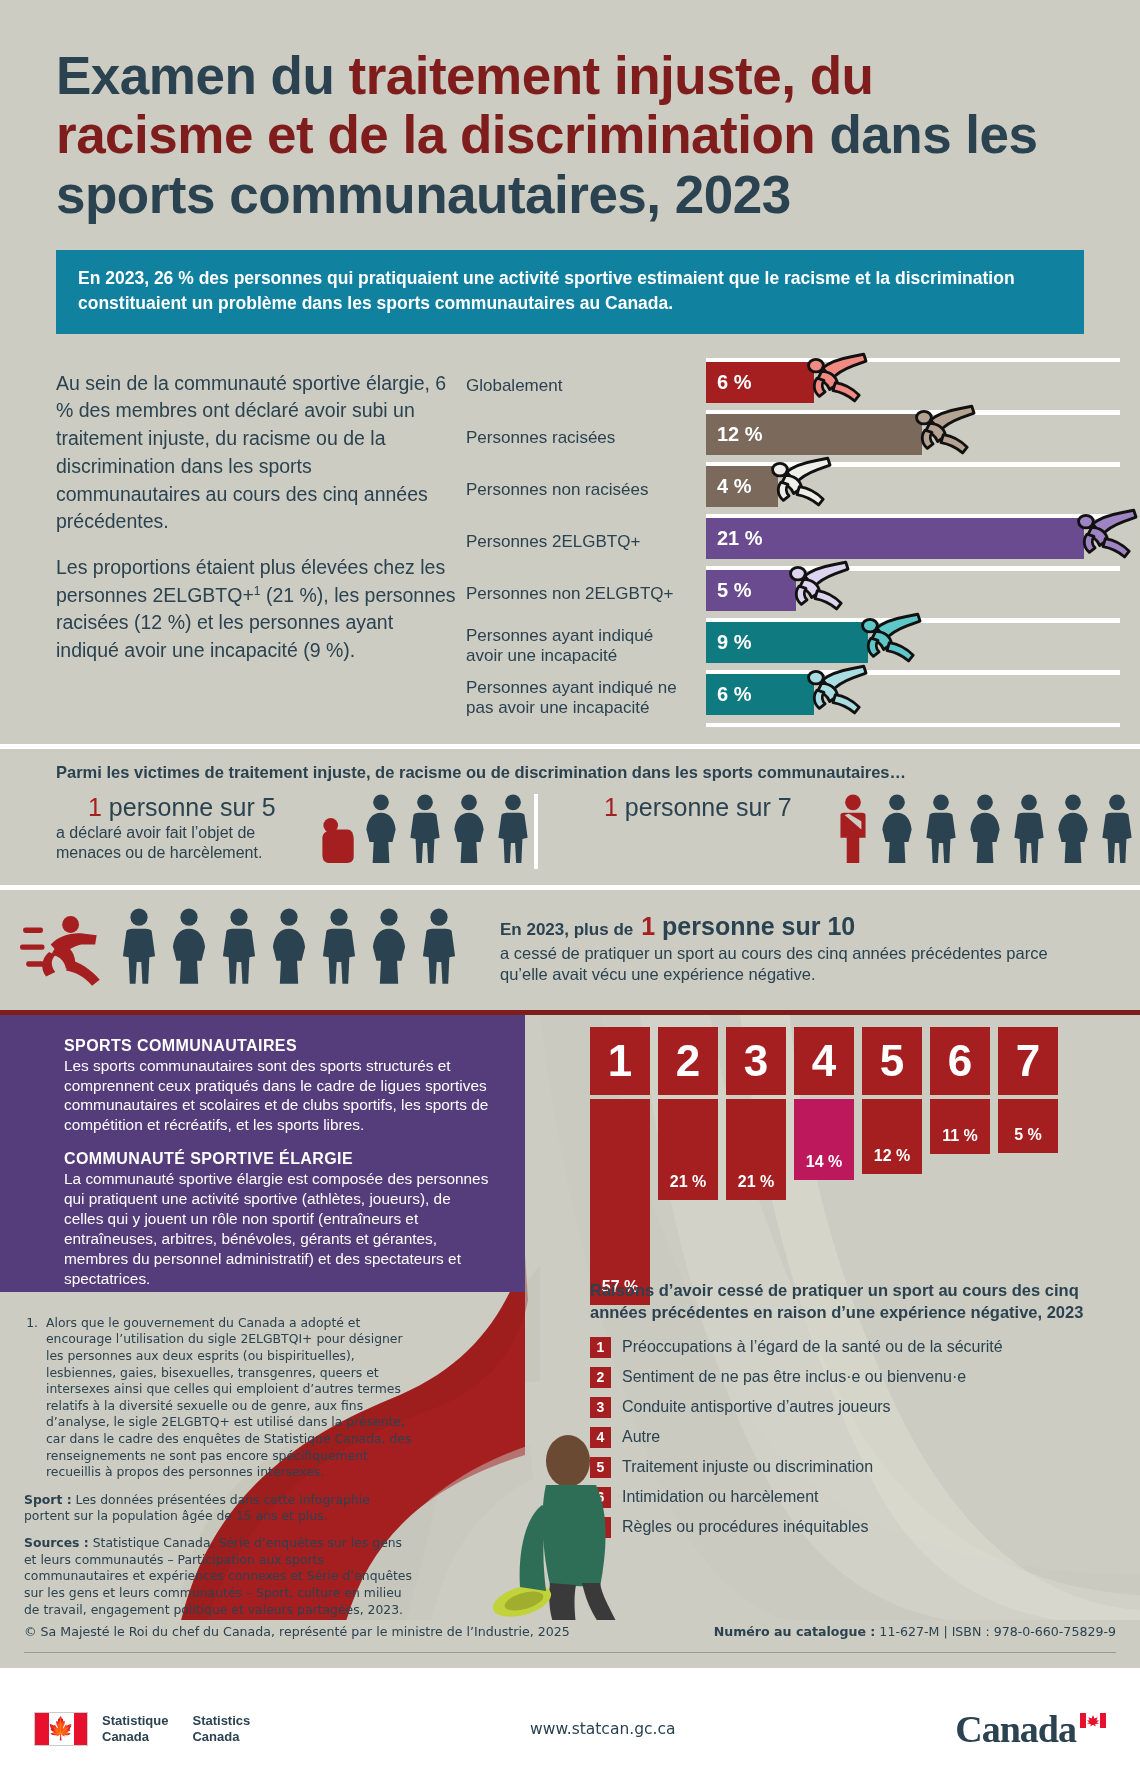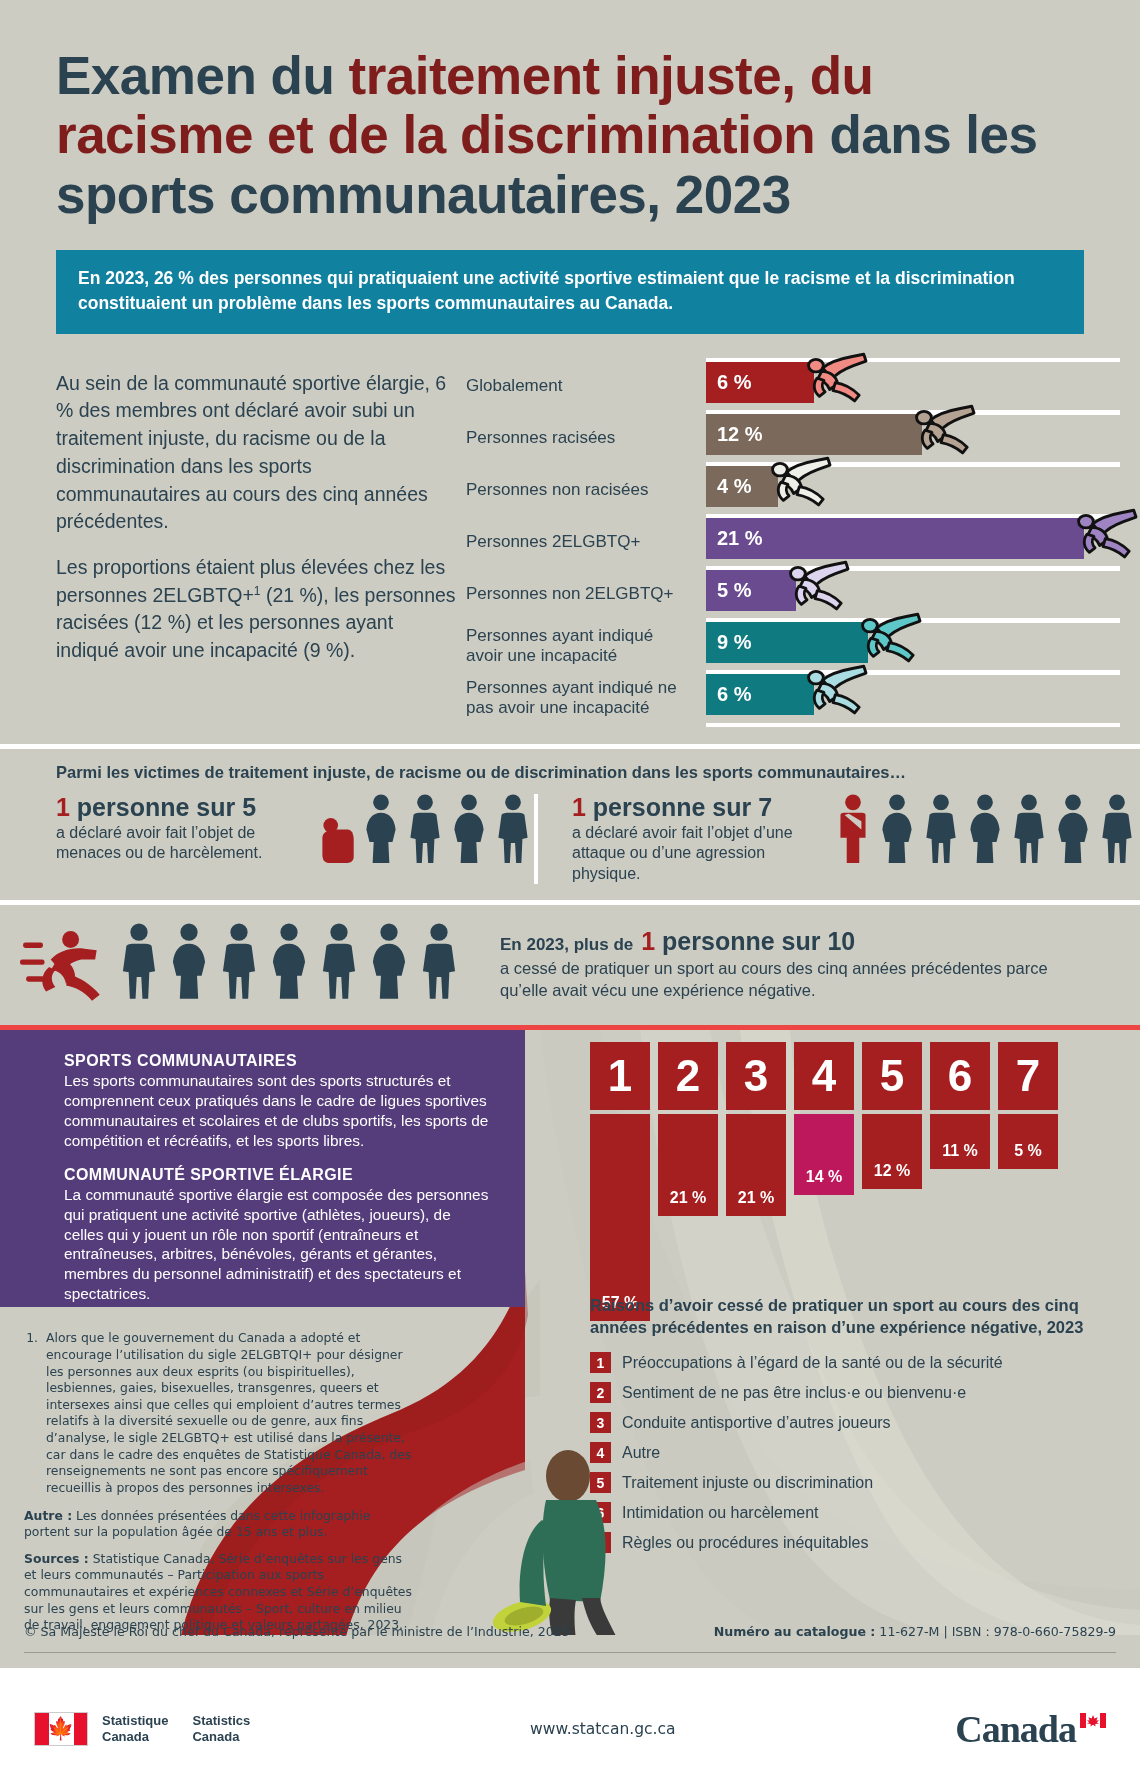--- a/index.html
+++ b/index.html
@@ -51,36 +51,36 @@
   }
   .runner { position:absolute; z-index:3; pointer-events:none; }
 
   
   .sec2 { margin-top:8px; background:#ccccc2; border-top:5px solid #fff; padding:14px 56px 16px 56px; position:relative;}
   .sec2 .lead { font-size:16.5px; font-weight:bold; margin-bottom:12px; }
   .twocol { display:flex; }
   .col { flex:1; display:flex; align-items:flex-start; gap:10px; }
   .col.right { padding-left:34px; border-left:4px solid #fff; }
   .stat-text { width:250px; }
-  .stat-head { font-size:25px; font-weight:bold; line-height:1.05; }
+  .stat-head { font-size:25px; font-weight:normal; line-height:1.05;margin-left:32px; }
   .stat-head .one { color:#a61f20; }
   .stat-sub { font-size:16px; line-height:1.28; margin-top:3px; }
   .people { display:flex; align-items:flex-end; gap:2px; }
 
   
   .sec3 { border-top:5px solid #fff; padding:18px 56px 20px 20px; display:flex; align-items:center; gap:18px; }
   .sec3 .pics { display:flex; align-items:flex-end; gap:4px; }
   .sec3 .txt { flex:1; padding-left:20px; }
   .sec3 .hdr { font-size:17px; font-weight:bold; display:flex; align-items:baseline; gap:8px; flex-wrap:wrap;}
   .sec3 .big { font-size:25px; font-weight:bold; }
   .sec3 .big .one { color:#a61f20; }
   .sec3 .body { font-size:16.5px; line-height:1.3; margin-top:2px; }
 
   
-  .sec4 { position:relative; height:610px; border-top:5px solid #ef4444; overflow:hidden; }
+  .sec4 { position:relative; height:610px; border-top:5px solid #7f1d1d; overflow:hidden; }
   .purple {
     position:absolute; left:0; top:0; width:525px; height:277px;
     background:#553c7b; color:#fff; padding:22px 34px 20px 64px;
   }
   .def-title { font-size:16px; font-weight:bold; letter-spacing:0.4px; margin-bottom:1px; }
   .def-body { font-size:15.4px; line-height:1.29; margin-bottom:15px; }
 
   
   .swoosh { position:absolute; left:0; top:0; width:1140px; height:610px; }
 
@@ -292,21 +292,20 @@
                 <circle cx="20" cy="8" r="7.5" fill="#2b4250"></circle>
                 <path d="M9,20 C10,18 14,18 20,18 C26,18 30,18 31,20 L34,42 L29,43 L28,66 L23,66 L22,47 L18,47 L17,66 L12,66 L11,43 L6,42 Z" fill="#2b4250"></path>
               </svg></span>
           </div>
       </div>
       <div class="col right">
         <div class="stat-text">
           <div class="stat-head">
             <span class="one">1</span><span> personne sur 7</span>
           </div>
-          <div class="stat-sub">a déclaré avoir fait l’objet d’une attaque ou d’une agression physique.</div>
         </div>
         <div class="people" id="people-7">
             <span><svg width="42" height="71" viewBox="0 0 40 68">
                 <circle cx="20" cy="8" r="7.5" fill="#a61f20"></circle>
                 <path d="M8,20 C8,17 13,18 20,18 C27,18 32,17 32,20 L32,42 L26,42 L26,66 L14,66 L14,42 L8,42 Z" fill="#a61f20"></path>
                 <path d="M12,20 L28,34 L28,26 L16,19 Z" fill="#ccccc2"></path>
               </svg></span>
             <span><svg width="42" height="71" viewBox="0 0 40 68">
                 <circle cx="20" cy="8" r="7.5" fill="#2b4250"></circle>
                 <path d="M20,18 C28,18 33,24 34,34 L31,46 L27,46 L28,66 L12,66 L13,46 L9,46 L6,34 C7,24 12,18 20,18 Z" fill="#2b4250"></path>
@@ -470,21 +469,21 @@
             <span class="lbadge">7</span>
             <span class="ltext">Règles ou procédures inéquitables</span>
           </div>
         </div>
     </div>
 
     <div class="notes">
       <ol>
         <li>Alors que le gouvernement du Canada a adopté et encourage l’utilisation du sigle 2ELGBTQI+ pour désigner les personnes aux deux esprits (ou bispirituelles), lesbiennes, gaies, bisexuelles, transgenres, queers et intersexes ainsi que celles qui emploient d’autres termes relatifs à la diversité sexuelle ou de genre, aux fins d’analyse, le sigle 2ELGBTQ+ est utilisé dans la présente, car dans le cadre des enquêtes de Statistique Canada, des renseignements ne sont pas encore spécifiquement recueillis à propos des personnes intersexes.</li>
       </ol>
-      <p><b>Autre :</b><span> Les données présentées dans cette infographie portent sur la population âgée de 15 ans et plus.</span></p>
+      <p><b>Sport :</b><span> Les données présentées dans cette infographie portent sur la population âgée de 15 ans et plus.</span></p>
       <p><b>Sources :</b><span> Statistique Canada, Série d’enquêtes sur les gens et leurs communautés – Participation aux sports communautaires et expériences connexes et Série d’enquêtes sur les gens et leurs communautés – Sport, culture en milieu de travail, engagement politique et valeurs partagées, 2023.</span></p>
     </div>
 
     <svg style="position:absolute;left:450px;top:400px;width:230px;height:210px" viewBox="0 0 230 210">
       <ellipse cx="118" cy="46" rx="22" ry="26" fill="#6b4a33"></ellipse>
       <path d="M96,70 C90,95 92,135 100,170 L150,172 C158,130 158,96 146,70 Z" fill="#2f6e56"></path>
       <path d="M100,168 C98,186 100,200 104,210 L126,210 C124,192 124,180 126,170 Z" fill="#3a3a3a"></path>
       <path d="M132,168 C136,186 142,198 150,210 L166,206 C158,190 152,180 150,168 Z" fill="#3a3a3a"></path>
       <ellipse cx="72" cy="186" rx="30" ry="14" fill="#c2d23a" transform="rotate(-16 72 186)"></ellipse>
       <ellipse cx="74" cy="186" rx="20" ry="8" fill="#9fae2c" transform="rotate(-16 74 186)"></ellipse>

